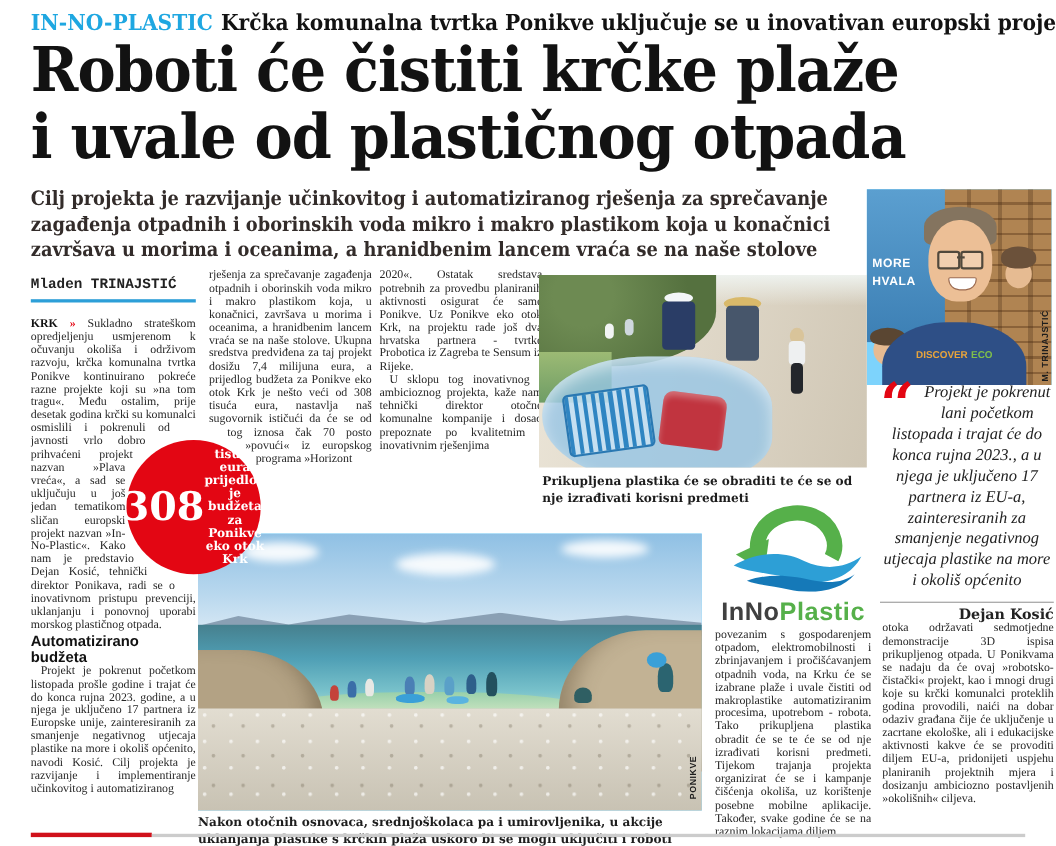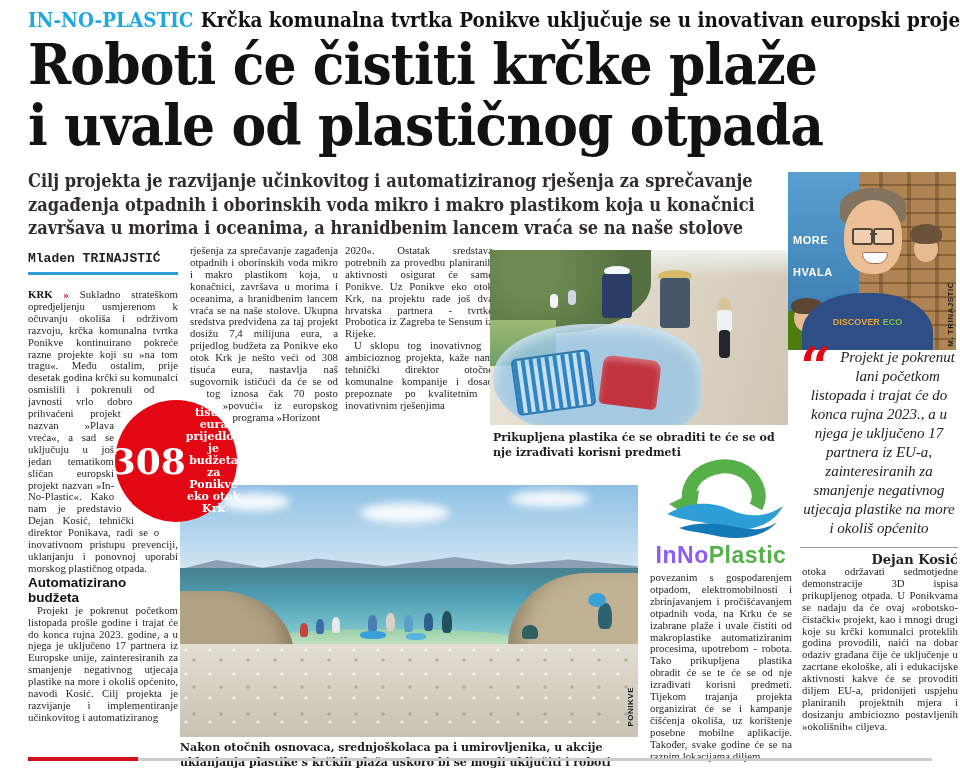--- a/index.html
+++ b/index.html
@@ -52,21 +52,21 @@
   .fact-circle .txt{font-size:11px;line-height:12px;font-weight:bold;width:100px;}
   
   .pullquote{position:absolute;left:800px;top:348px;width:158px;color:#222;}
   .qmark{float:left;font-family:"DejaVu Serif",serif;color:#e30613;
          font-size:54px;line-height:30px;margin:4px 6px 0 0;font-weight:bold;}
   .pullquote .qtext{font-style:italic;font-size:15px;line-height:19px;text-align:center;}
   .pullquote .qline{border-top:1px solid #9a9a9a;margin-top:9px;}
   .pullquote .qattr{text-align:right;font-weight:bold;font-size:13px;margin-top:4px;
                     font-family:"DejaVu Serif",serif;}
   
-  .photo{position:absolute;overflow:hidden;background:#4d7c0f;}
+  .photo{position:absolute;overflow:hidden;background:#7dd3fc;}
   .vcredit{position:absolute;writing-mode:vertical-rl;transform:rotate(180deg);
            font-family:"Liberation Sans",sans-serif;font-weight:bold;font-size:8px;
            color:#1d1d1d;letter-spacing:.5px;z-index:3;}
   .caption{position:absolute;font-family:"DejaVu Serif",serif;font-weight:bold;
            font-size:11px;line-height:14.5px;color:#1d1d1d;text-align:left;}
   
   #photo-portrait{left:788px;top:172px;width:168px;height:178px;}
   .wood{position:absolute;right:0;top:0;width:60%;height:100%;
         background:repeating-linear-gradient(180deg,#b08452 0 12px,#8a6239 12px 14px);}
   .wood::after{content:"";position:absolute;inset:0;
@@ -132,21 +132,21 @@
       radial-gradient(circle at 8px 8px,rgba(255,255,255,.7) 1.5px,transparent 2px);
       background-blend-mode:normal;}
   .cv-beach::after{content:"";position:absolute;inset:0;
       background-image:radial-gradient(circle at 6px 6px,rgba(255,255,255,.65) 1.3px,transparent 2px),
                        radial-gradient(circle at 14px 16px,rgba(95,85,65,.3) 1.3px,transparent 2px);
       background-size:24px 24px,27px 27px;}
   .pp{position:absolute;border-radius:45% 45% 30% 30%;}
   
   .logo-block{position:absolute;left:648px;top:452px;width:146px;height:118px;text-align:center;}
   .logo-word{font-family:"Liberation Sans",sans-serif;font-weight:600;font-size:23px;letter-spacing:.5px;}
-  .logo-word .g1{color:#8b5cf6;}
+  .logo-word .g1{color:#404040;}
   .logo-word .g2{color:#56b04a;}
   
   .rule-red{position:absolute;left:28px;top:757px;width:110px;height:4px;background:#d0111b;}
   .rule-gray{position:absolute;left:138px;top:758px;width:794px;height:3px;background:#cccccc;}
 </style>
 </head>
 <body>
 
 <div class="page">
 
@@ -192,21 +192,21 @@
 
   <div class="fact-circle">
     <div class="num">308</div>
     <div class="txt">tisuća eura prijedlog je budžeta za Ponikve eko otok Krk</div>
   </div>
 
   <div class="photo" id="photo-portrait">
     <div class="wood"></div>
     <div class="banner">
       <span class="bt" style="top:62px;">MORE</span>
-      <span class="bt" style="top:94px;">HVALA</span>
+      <span class="bt" style="top:78px;">HVALA</span>
     </div>
     <div class="kidface" style="left:6px;bottom:18px;width:26px;height:28px;"></div>
     <div class="kidhair" style="left:3px;bottom:36px;width:32px;height:16px;"></div>
     <div class="kidface" style="right:18px;top:64px;width:24px;height:26px;"></div>
     <div class="kidhair" style="right:14px;top:52px;width:32px;height:20px;background:#6b513a;"></div>
     <div class="man-hair"></div>
     <div class="man-face">
       <span class="glasses">
           <i></i>
           <i class="r"></i>

